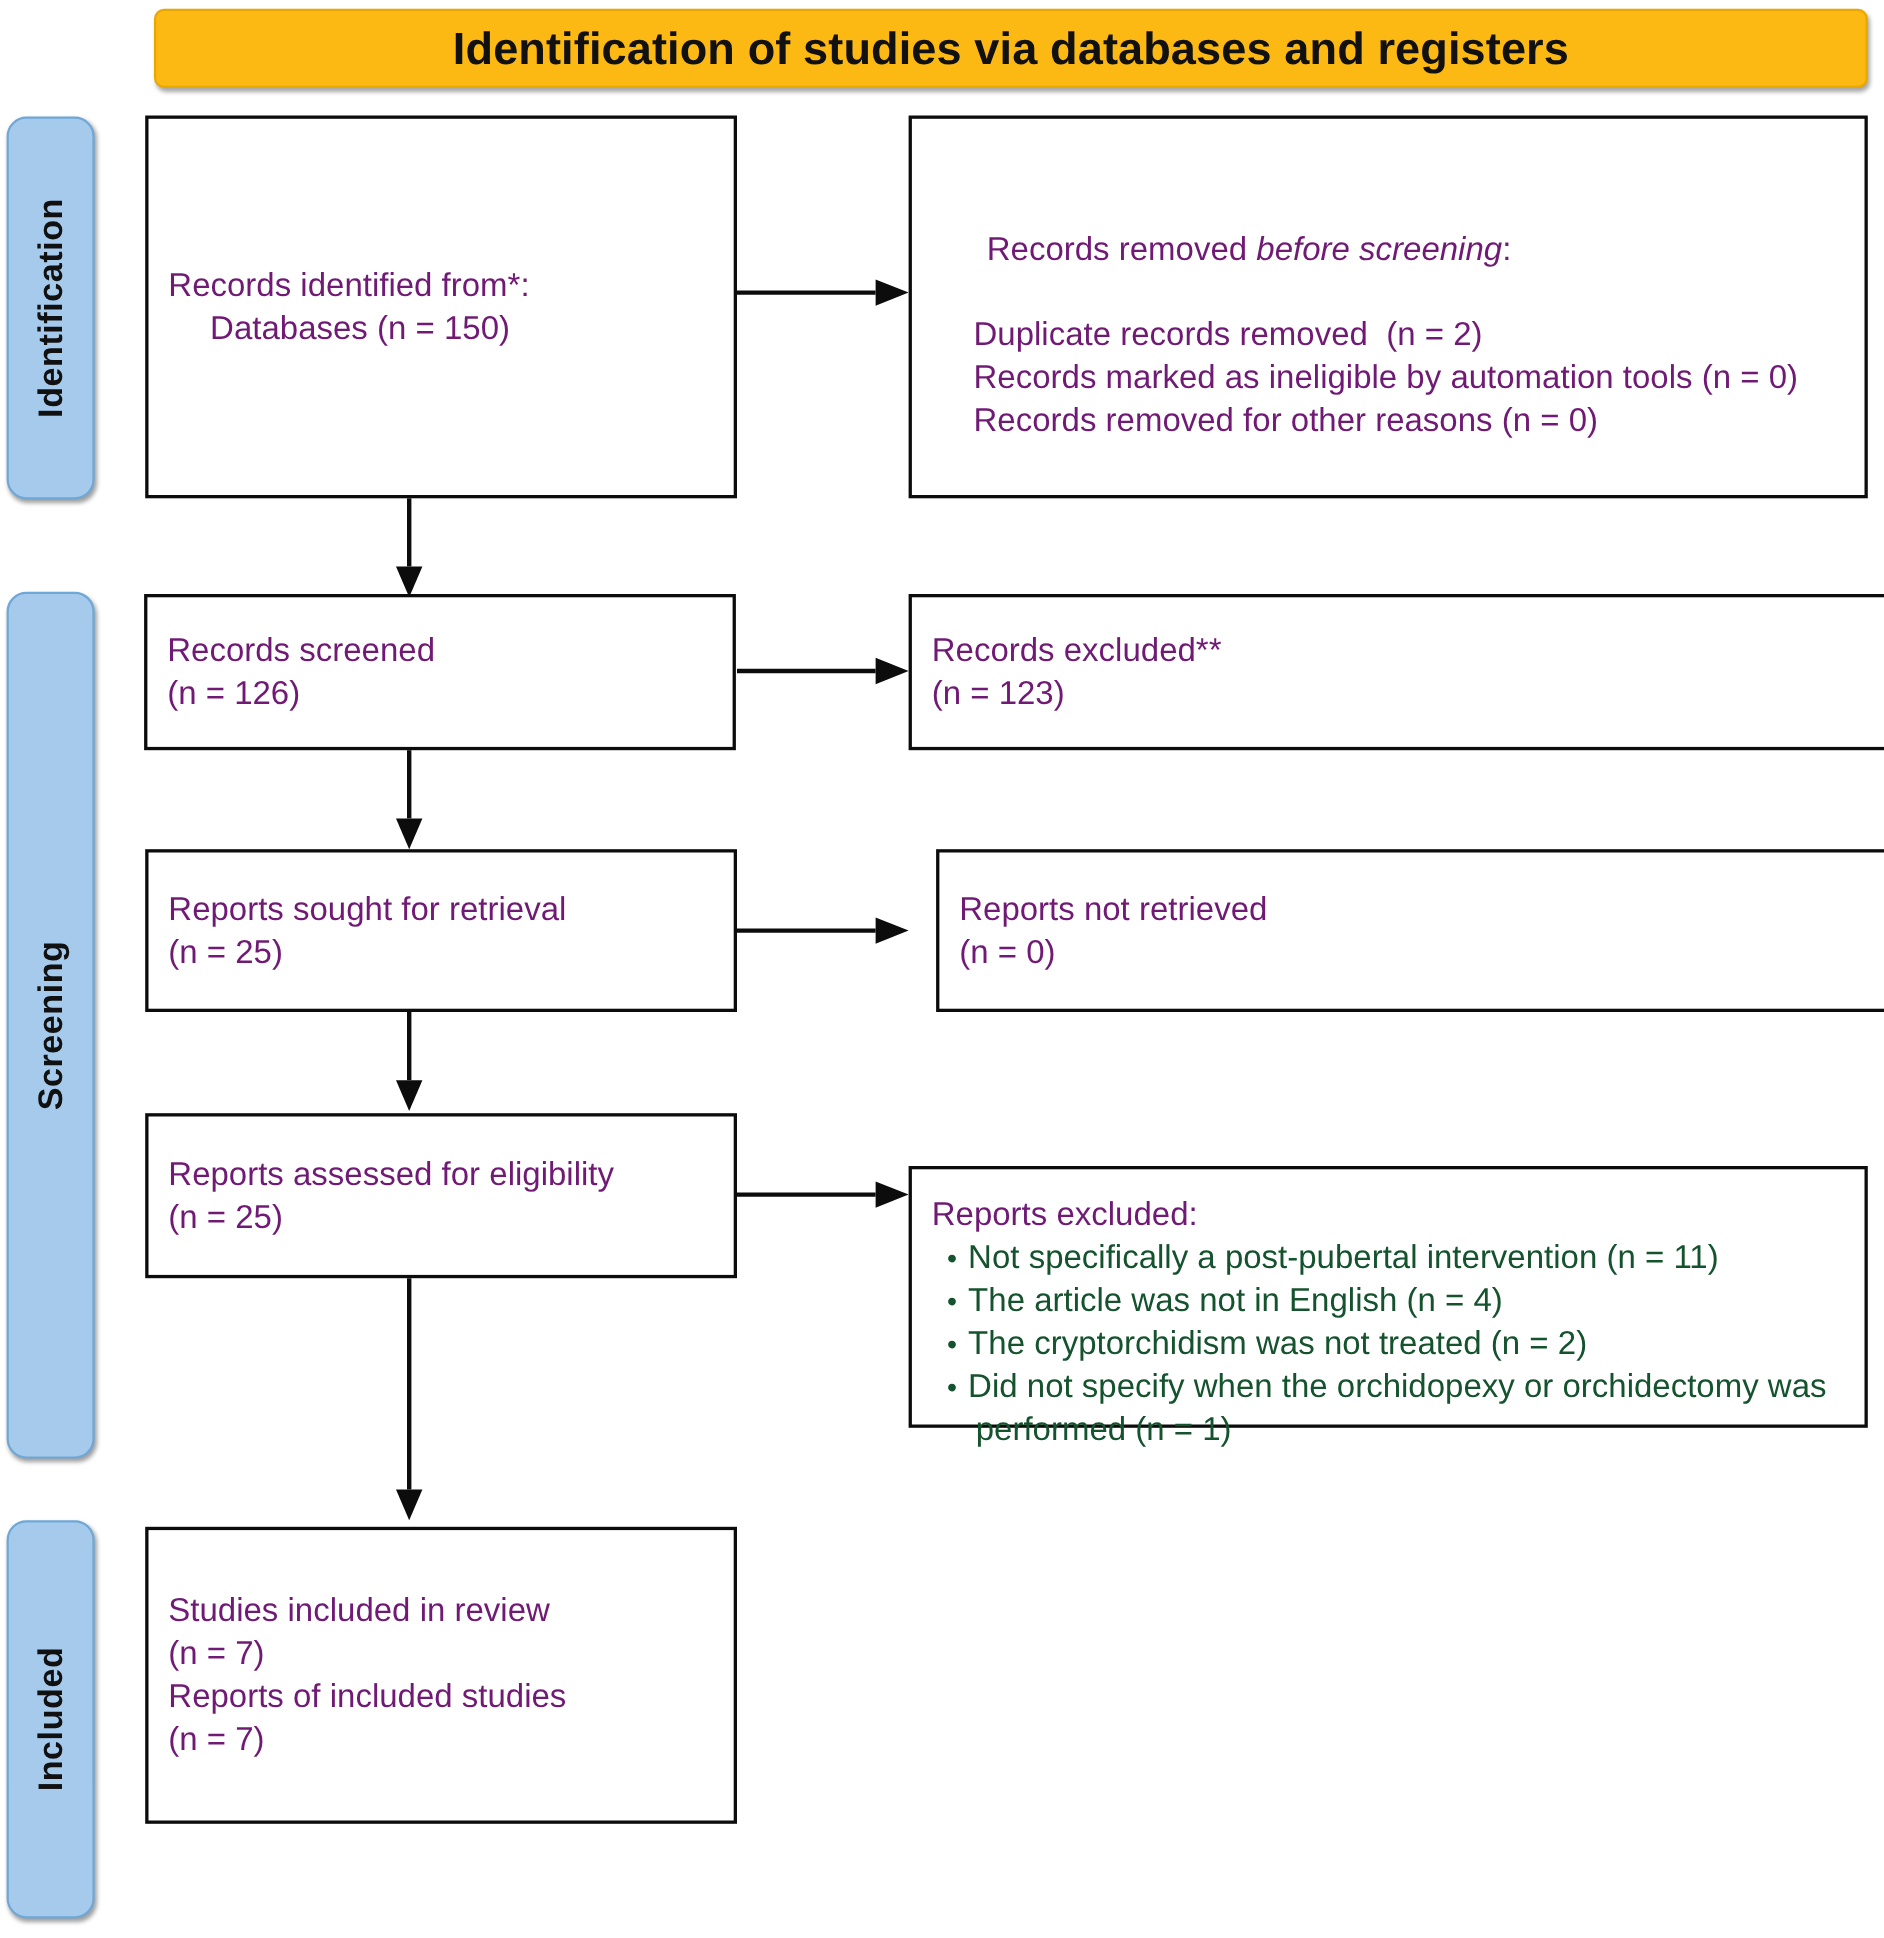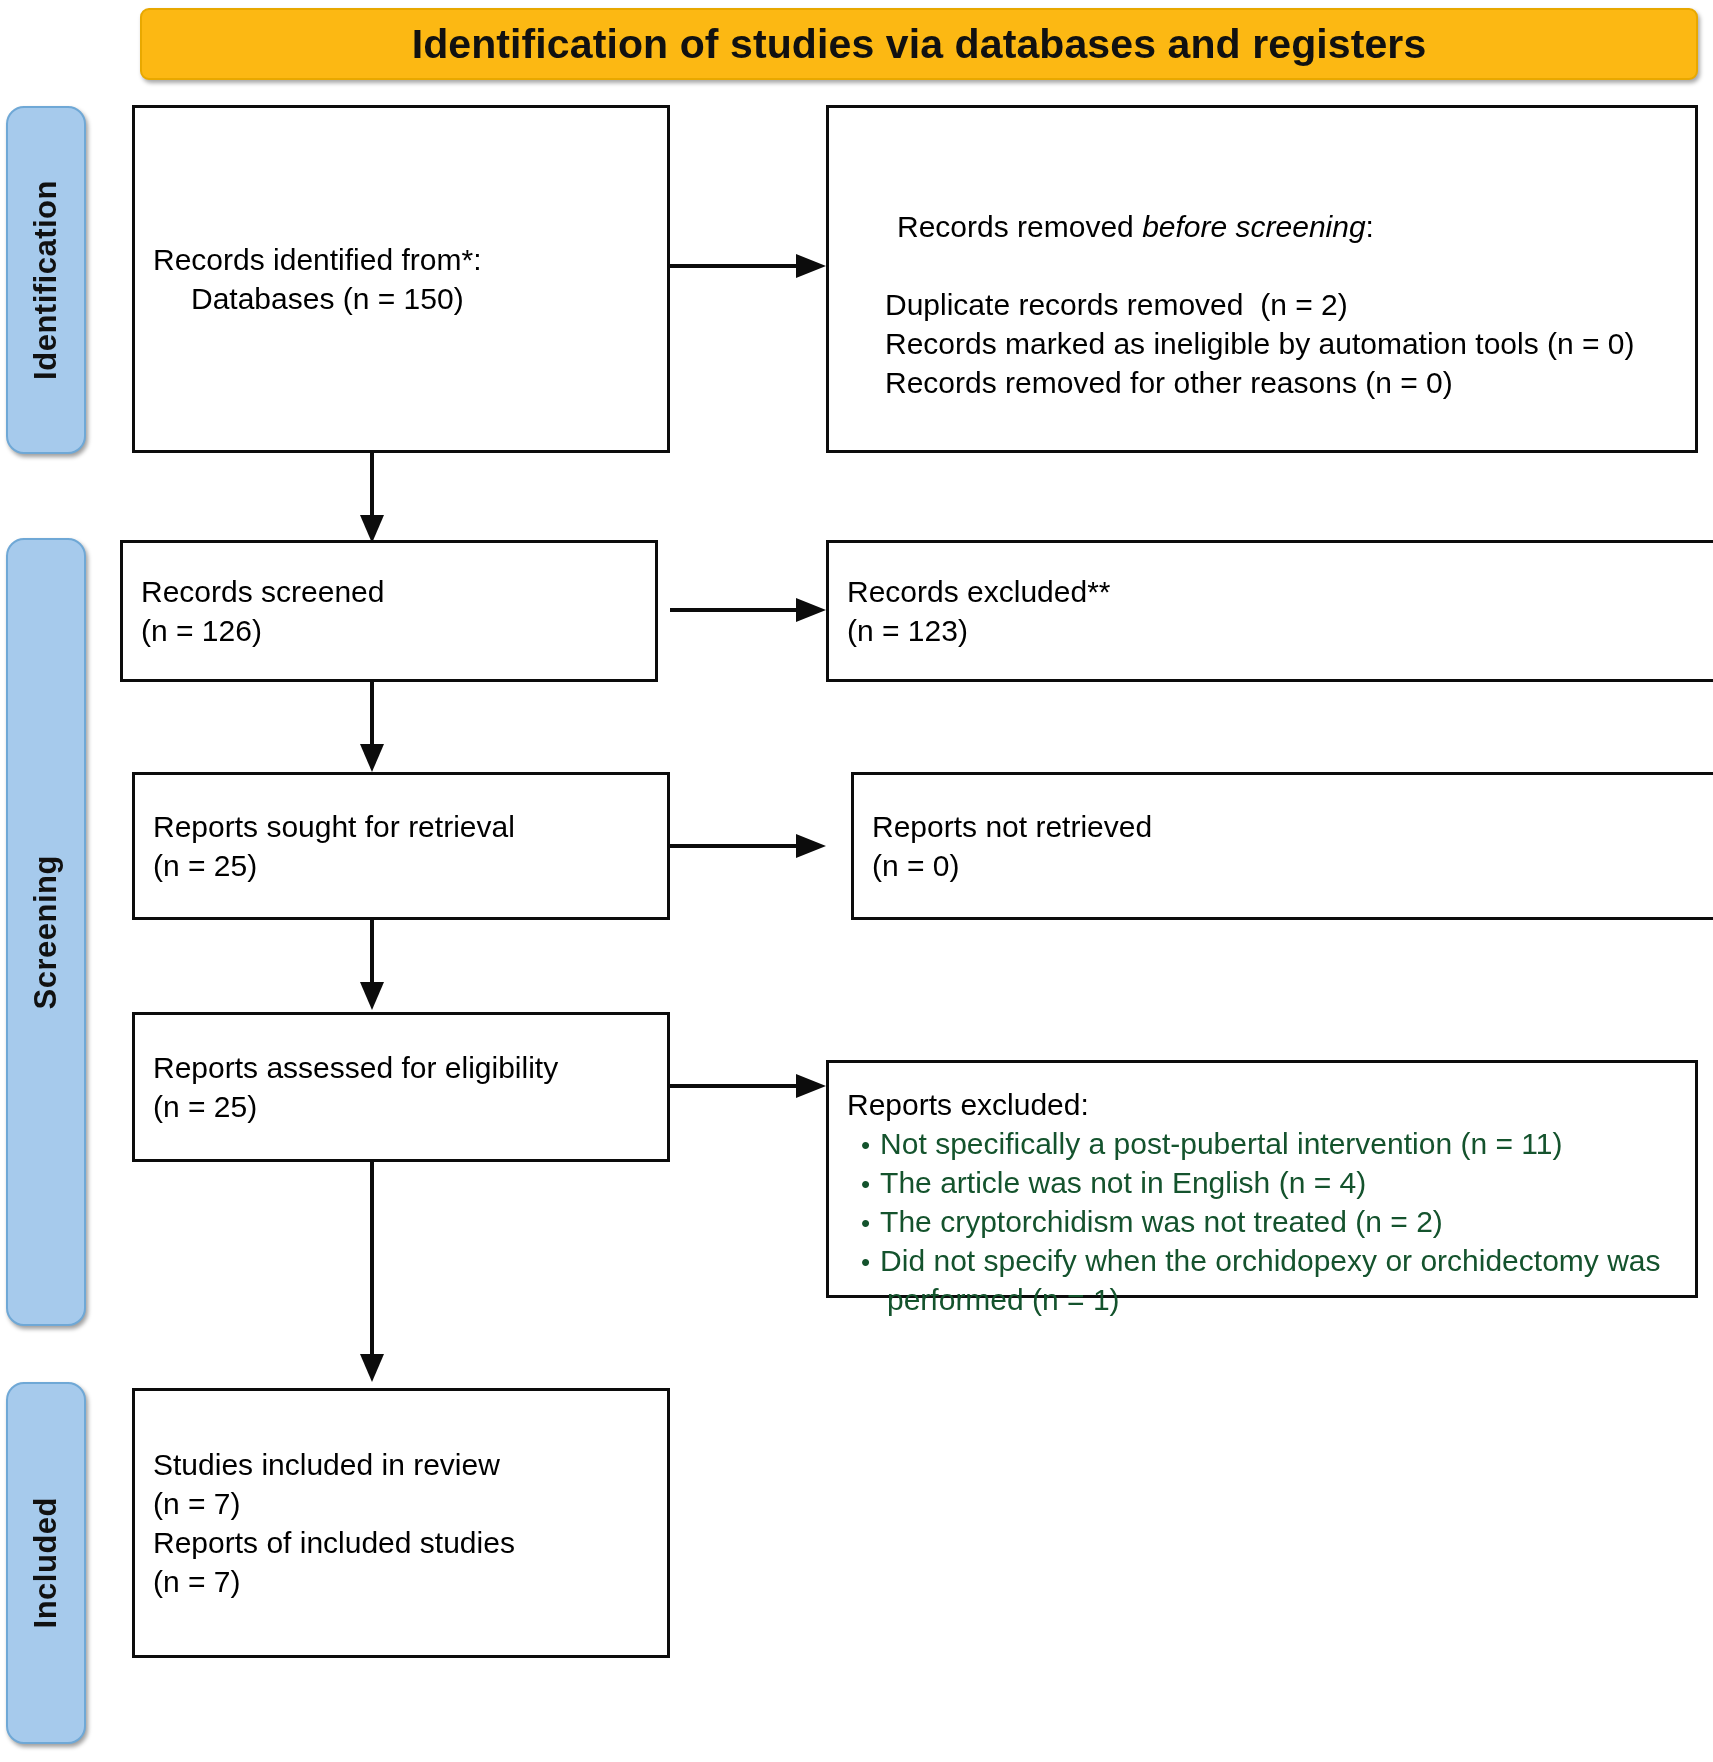--- a/index.html
+++ b/index.html
@@ -72,21 +72,21 @@
     justify-content: center;
     padding: 0 18px;
   }
   .flow-box.top-align {
     justify-content: flex-start;
     padding-top: 60px;
   }
   .box-line {
     font-size: 30px;
     line-height: 1.30;
-    color: #000000;
+    color: #701a75;
     white-space: pre-wrap;
   }
   .box-line.indent {
     padding-left: 38px;
     text-indent: 0;
   }
   .box-line.italic-tail i {
     font-style: italic;
   }
   .bullet-line {
@@ -149,21 +149,21 @@
     <div class="box-line indent">Records removed for other reasons (n = 0)</div>
   </div>
 
   <div class="conn" style="left:358px; top:453px; width:28px; height:92px;">
     <svg width="28" height="92" viewBox="0 0 28 92">
       <line x1="14" y1="0" x2="14" y2="62" stroke="#0c0c0c" stroke-width="4"></line>
       <polygon points="2,62 14,90 26,62" fill="#0c0c0c"></polygon>
     </svg>
   </div>
 
-  <div class="flow-box" style="left:120px; top:540px; width:538px; height:142px;">
+  <div class="flow-box" style="left:131px; top:540px; width:538px; height:142px;">
     <div class="box-line">Records screened</div>
     <div class="box-line">(n = 126)</div>
   </div>
 
   <div class="conn" style="left:670px; top:596px; width:158px; height:28px;">
     <svg width="158" height="28" viewBox="0 0 158 28">
       <line x1="0" y1="14" x2="126" y2="14" stroke="#0c0c0c" stroke-width="4"></line>
       <polygon points="126,2 156,14 126,26" fill="#0c0c0c"></polygon>
     </svg>
   </div>

